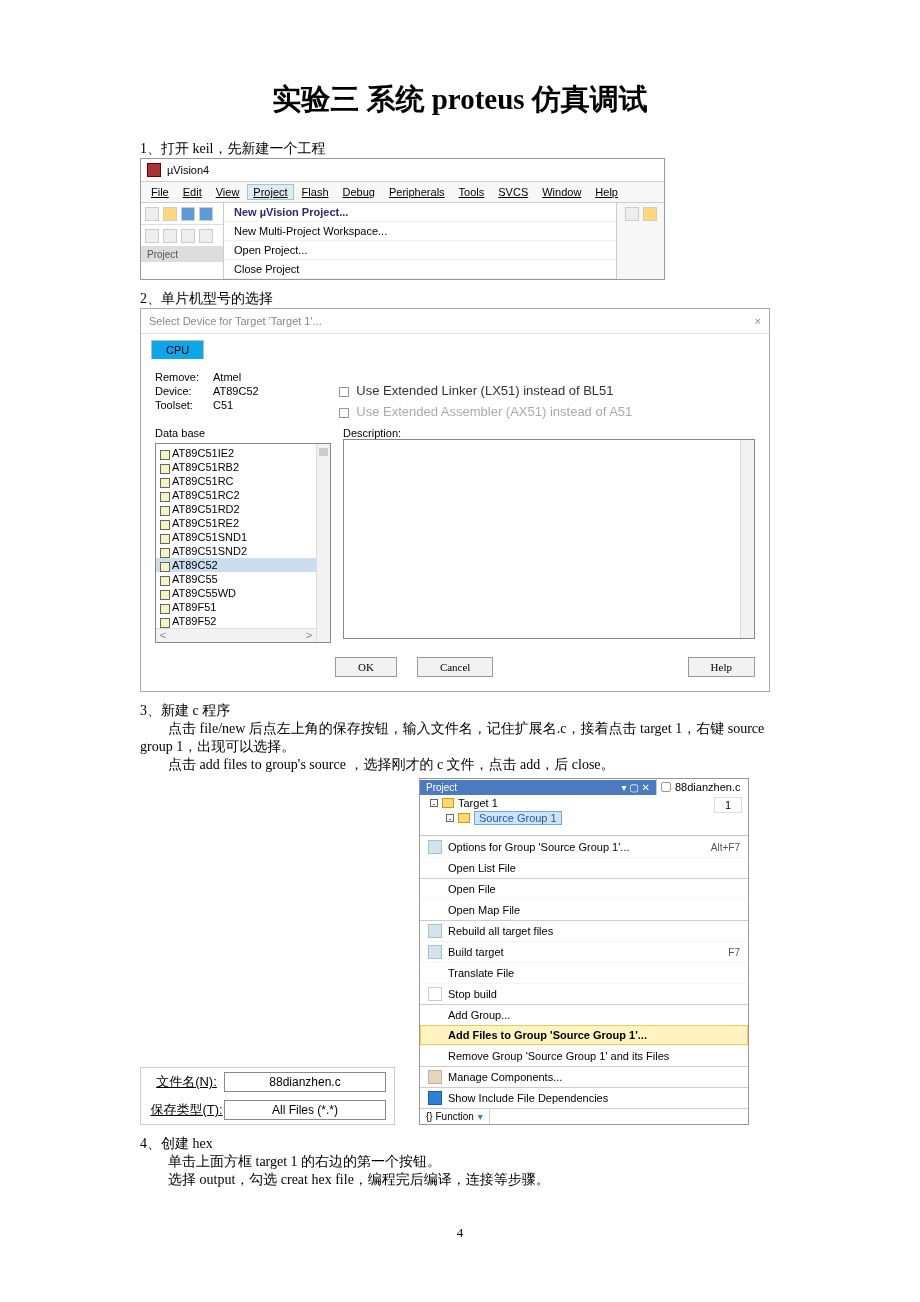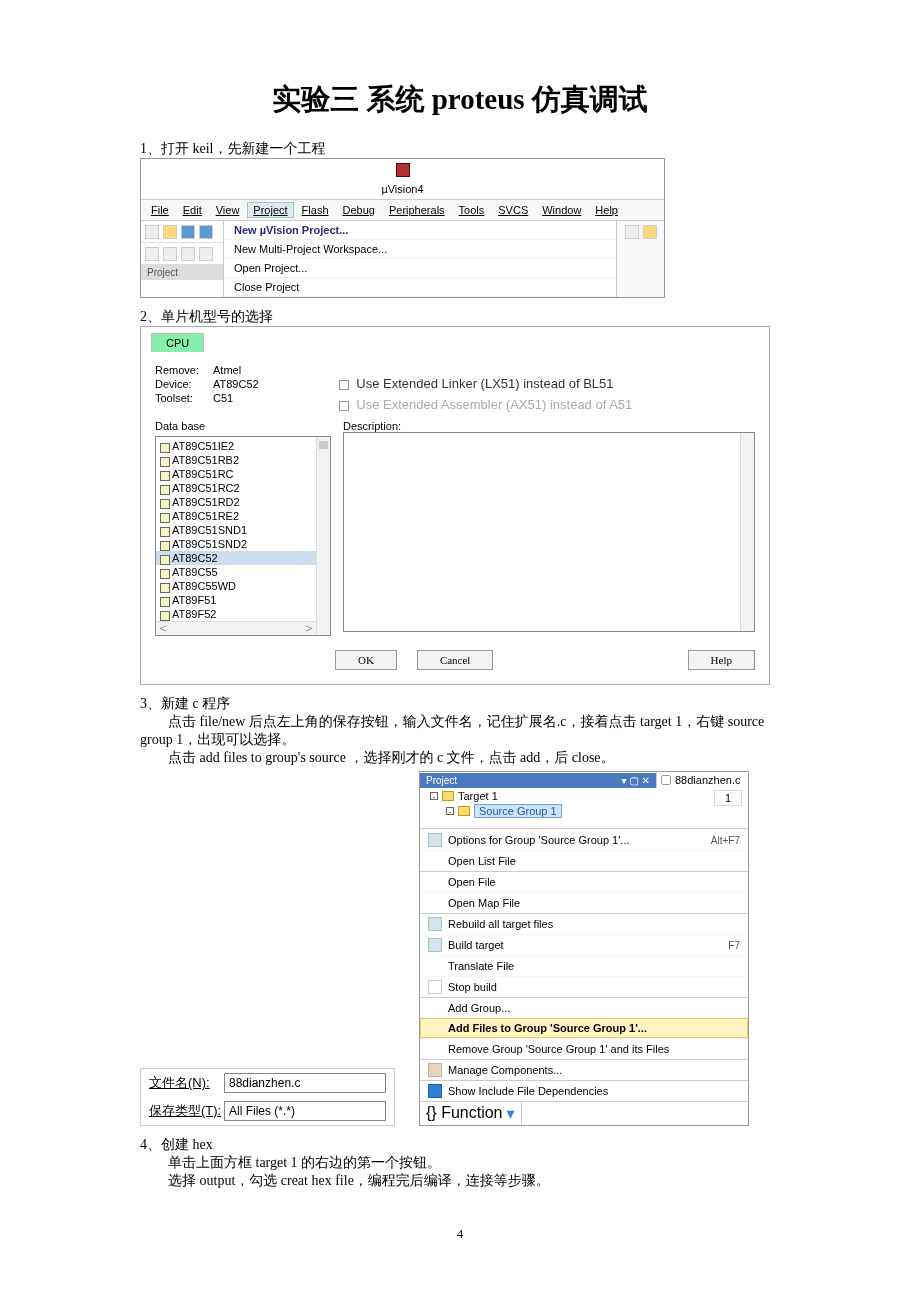--- a/index.html
+++ b/index.html
@@ -29,21 +29,20 @@
     font-size: 11px;
     background: #fff;
   }
   .shot1-title {
     background: #fff;
     padding: 4px 6px;
     display: flex;
     align-items: center;
     gap: 6px;
     border-bottom: 1px solid #ccc;
-    flex-direction: column;
   }
   .shot1-title .logo {
     width: 14px; height: 14px;
     background: #a33; border: 1px solid #600;
   }
   .shot1-menubar {
     display: flex;
     gap: 2px;
     padding: 2px 4px;
     background: #f7f7f7;
@@ -116,21 +115,21 @@
     border-bottom:1px solid #ddd;
   }
   .shot2-title .x { color:#888; }
   .shot2-tabs {
     padding: 6px 10px 0 10px;
   }
   .shot2-tabs .tab {
     display:inline-block;
     border:1px solid #bbb; border-bottom:none;
     padding:3px 14px;
-    background:#86efac;
+    background:#0ea5e9;
   }
   .shot2-body {
     padding: 10px 14px 4px 14px;
   }
   .shot2-body .srow { margin: 2px 0; display:flex; gap:8px; }
   .shot2-body .lab { width: 50px; }
   .shot2-checks { font-size:13px; color:#333; }
   .shot2-checks .cbox {
     display:inline-block; width:10px; height:10px; border:1px solid #999;
     margin-right:4px; vertical-align:middle;
@@ -207,20 +206,21 @@
   .row3 { display:flex; align-items:flex-end; gap:24px; margin-top:4px; }
   .shot3a {
     border:1px solid #ccc;
     font-family:Arial, sans-serif;
     font-size:13px;
     width: 255px;
   }
   .shot3a .r {
     display:flex; align-items:center;
     padding:4px 8px;
+    text-align:center;
   }
   .shot3a .lab { width:75px; text-decoration:underline; }
   .shot3a .val {
     flex:1;
     border:1px solid #888;
     padding:2px 4px;
     background:#fff;
     font-size:12px;
   }
   .shot3b {
@@ -295,22 +295,22 @@
   .shot3b-menu .ico.pkg { background:#e4d6b8;border:1px solid #caa; }
   .shot3b-menu .ico.chk { background:#2e82d6;border:1px solid #1a5ea5; }
   .shot3b-menu .sc { margin-left:auto; color:#555; font-size:10px; }
   .shot3b-foot {
     border-top:1px solid #ccc;
     display:flex;
   }
   .shot3b-foot .ftab {
     padding:2px 6px;
     border-right:1px solid #ccc;
-    font-size:16px;
-    display:flex; gap:4px;
+    font-size:10px;
+    display:flex; align-items:center; gap:4px;
   }
 
   .page-num { text-align:center; margin-top:36px; font-size:13px; font-family:"Times New Roman", serif; }
 
   .indent { text-indent: 2em; }
 </style>
 </head>
 <body>
 
 <h1>实验三 系统 proteus 仿真调试</h1>
@@ -360,20 +360,24 @@
     <div class="shot1-right">
       <span class="ticon"></span>
       <span class="ticon yel"></span>
     </div>
   </div>
 </div>
 
 <div class="step">2、单片机型号的选择</div>
 
 <div class="shot2">
+  <div class="shot2-title">
+    <span>Select Device for Target 'Target 1'...</span>
+    <span class="x">×</span>
+  </div>
   <div class="shot2-tabs">
     <span class="tab">CPU</span>
   </div>
   <div class="shot2-body">
     <div style="display:flex; gap:80px;">
       <div>
         <div class="srow">
             <span class="lab">Remove:</span>
             <span>Atmel</span>
           </div>

